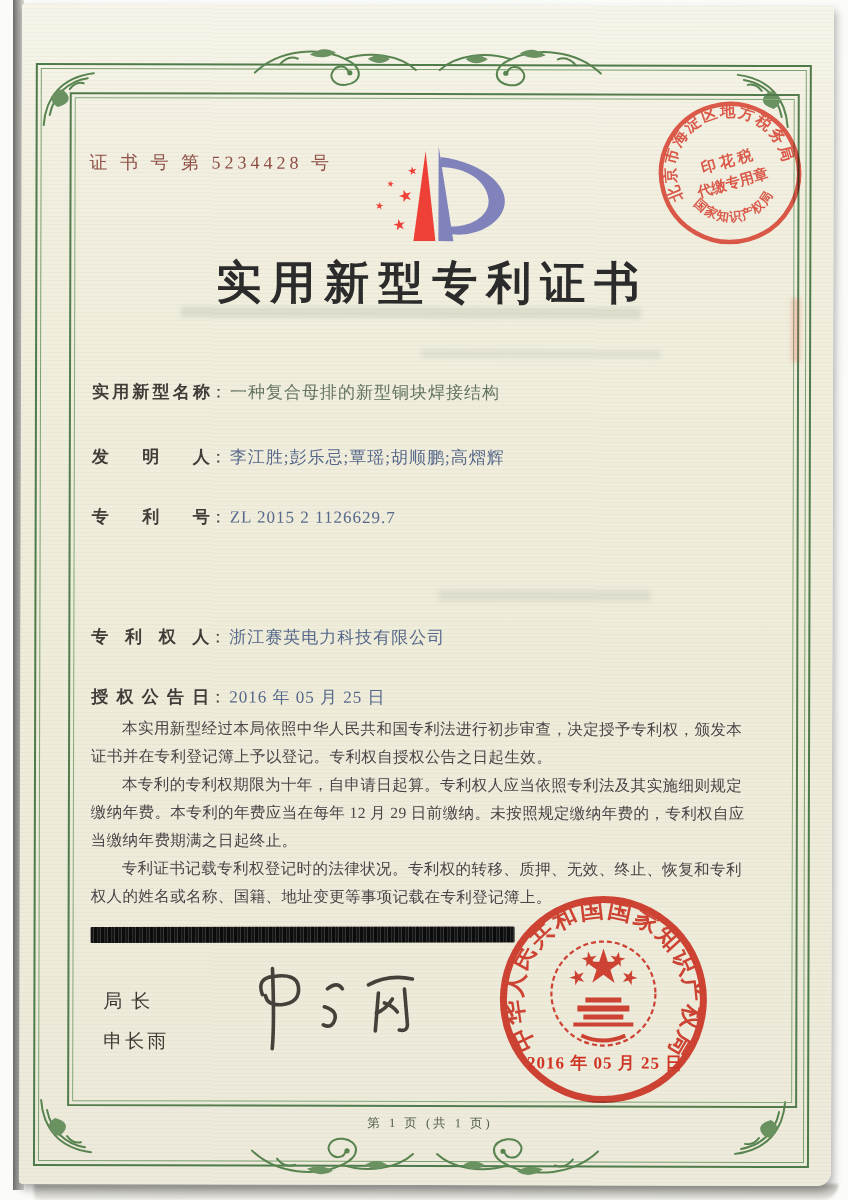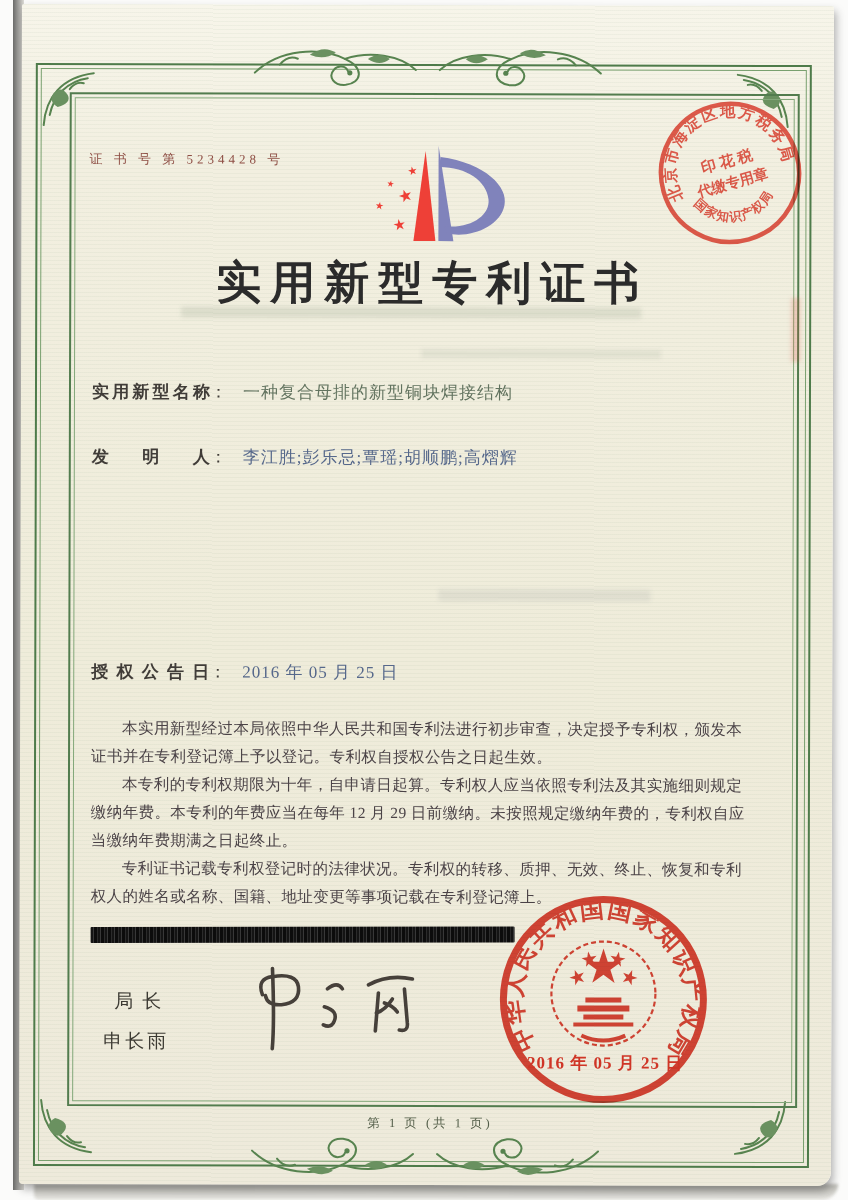--- a/index.html
+++ b/index.html
@@ -44,46 +44,46 @@
     position:absolute;left:48px;top:88px;width:726px;height:1010px;
     border:2px solid #527c4e;
   }
   .inner-frame::after{
     content:"";position:absolute;inset:3px;border:1px solid #83a87a;
   }
   .ornament{position:absolute;color:#57834f;}
   
   .cert-no{
     position:absolute;left:68px;top:146px;
-    font-size:13px;letter-spacing:4px;color:#8e4e44;
+    font-size:18px;letter-spacing:4px;color:#8e4e44;
   }
   .doc-title{
     position:absolute;left:48px;top:248px;width:726px;text-align:center;
     font-size:45px;font-weight:700;letter-spacing:9px;color:#2b2b2b;
   }
   .field-row{position:absolute;left:71px;height:26px;font-size:17px;white-space:nowrap;}
   .flabel{
     display:inline-block;width:118px;color:#403c38;
     text-align:justify;text-align-last:justify;vertical-align:top;font-weight:bold;
   }
   .fcolon{color:#403c38;}
-  .fvalue{color:#56688b;margin-left:16px;letter-spacing:1px;}
+  .fvalue{color:#56688b;margin-left:3px;letter-spacing:1px;}
   .fvalue.greenish{color:#62735f;}
   .body-text{
     position:absolute;left:71px;top:710px;width:654px;
     font-size:15.5px;line-height:28px;color:#4b4347;letter-spacing:.4px;
   }
   .body-text p{margin:0;text-indent:2em;}
   .barcode-smear{
     position:absolute;left:71px;top:922px;width:424px;height:16px;
     background:repeating-linear-gradient(90deg,#141414 0 2px,#383838 2px 3px,#0c0c0c 3px 6px,#2b2b2b 6px 7px);
     transform:rotate(-.2deg);border-radius:1px;
   }
   .director-title{
-    position:absolute;left:95px;top:984px;
+    position:absolute;left:84px;top:984px;
     font-size:19px;letter-spacing:9px;color:#3c3a33;
   }
   .director-name{
     position:absolute;left:84px;top:1024px;
     font-size:19px;letter-spacing:3px;color:#3c3a33;
   }
   .signature{position:absolute;left:213px;top:958px;}
   .seal-wrap{position:absolute;left:474px;top:884px;mix-blend-mode:multiply;}
   .seal-date{
     position:absolute;left:480px;top:1046px;width:212px;text-align:center;
@@ -195,21 +195,27 @@
   </div>
 
   <div class="doc-title">实用新型专利证书</div>
 
   <div class="field-row" style="top:376px">
     <span class="flabel">实用新型名称</span><span class="fcolon">：</span><span class="fvalue greenish">一种复合母排的新型铜块焊接结构</span>
   </div>
   <div class="field-row" style="top:441px">
     <span class="flabel">发明人</span><span class="fcolon">：</span><span class="fvalue">李江胜;彭乐忌;覃瑶;胡顺鹏;高熠辉</span>
   </div>
-  <div class="field-row" style="top:656px">
+  <div class="field-row" style="top:501px">
+    <span class="flabel">专利号</span><span class="fcolon">：</span><span class="fvalue">ZL 2015 2 1126629.7</span>
+  </div>
+  <div class="field-row" style="top:621px">
+    <span class="flabel">专利权人</span><span class="fcolon">：</span><span class="fvalue">浙江赛英电力科技有限公司</span>
+  </div>
+  <div class="field-row" style="top:681px">
     <span class="flabel">授权公告日</span><span class="fcolon">：</span><span class="fvalue">2016 年 05 月 25 日</span>
   </div>
 
   <div class="body-text">
     <p>本实用新型经过本局依照中华人民共和国专利法进行初步审查，决定授予专利权，颁发本证书并在专利登记簿上予以登记。专利权自授权公告之日起生效。</p>
     <p>本专利的专利权期限为十年，自申请日起算。专利权人应当依照专利法及其实施细则规定缴纳年费。本专利的年费应当在每年 12 月 29 日前缴纳。未按照规定缴纳年费的，专利权自应当缴纳年费期满之日起终止。</p>
     <p>专利证书记载专利权登记时的法律状况。专利权的转移、质押、无效、终止、恢复和专利权人的姓名或名称、国籍、地址变更等事项记载在专利登记簿上。</p>
   </div>
 
   <div class="barcode-smear"></div>

